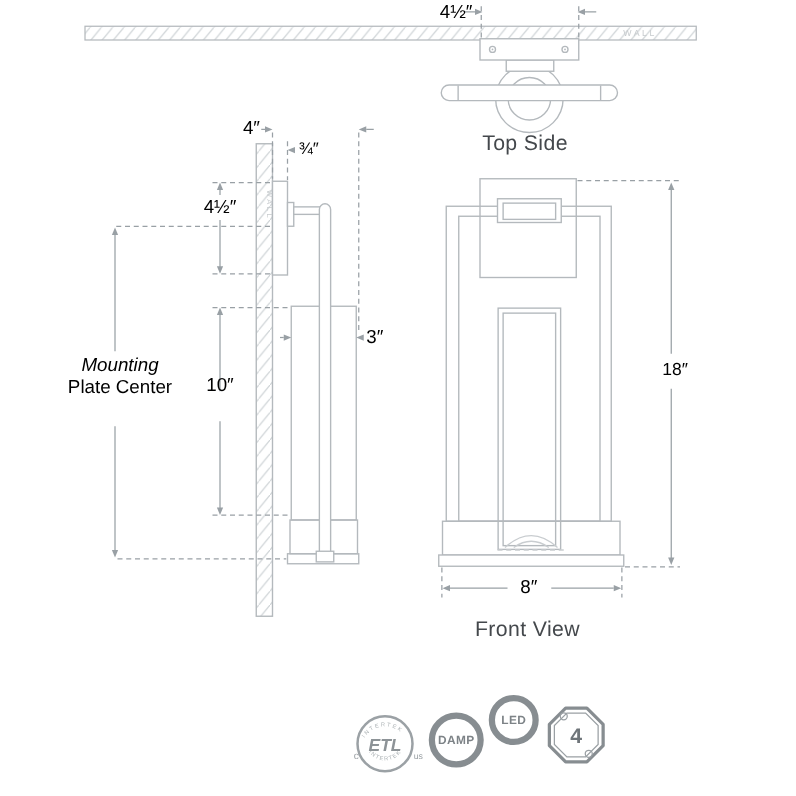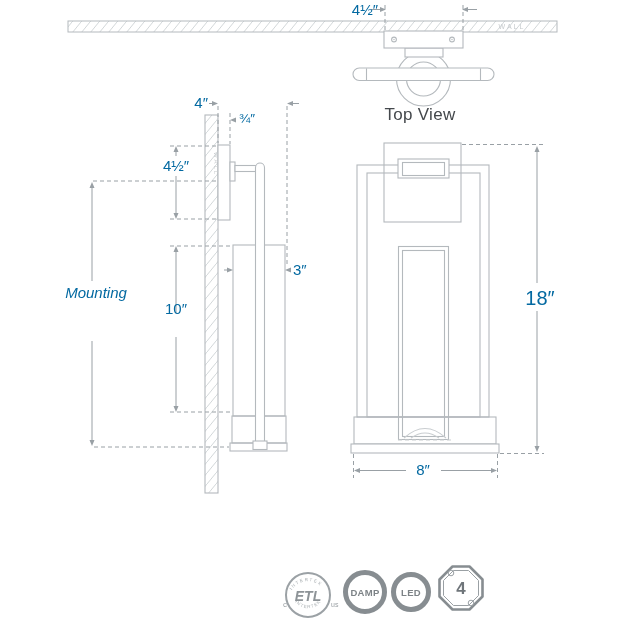--- a/index.html
+++ b/index.html
@@ -1,19 +1,19 @@
 <!DOCTYPE html>
 <html><head>
 <meta charset="utf-8">
 <style>
   html,body{margin:0;padding:0;background:#fff;}
   #canvas{position:relative;width:637px;height:637px;background:#ffffff;overflow:hidden;
           font-family:"Liberation Sans","DejaVu Sans",sans-serif;}
   #drawing{position:absolute;left:0;top:0;}
-  .txt{position:absolute;color:#0369a1;font-size:15px;white-space:nowrap;}
+  .txt{position:absolute;color:#000000;font-size:15px;white-space:nowrap;}
   .txt.center{text-align:center;}
   .txt.right{text-align:right;}
   .viewlabel{font-size:17px;color:#44484c;letter-spacing:.3px;}
   .small{font-size:13.5px;}
   .badge-circle{position:absolute;box-sizing:border-box;border:5px solid #878d91;border-radius:50%;
                 display:flex;align-items:center;justify-content:center;
                 color:#7d8387;font-weight:bold;letter-spacing:.3px;}
 </style>
 </head>
 <body>
@@ -176,32 +176,34 @@
     <g>
       <path d="M452.5,566.5 H469.5 L482.5,579.5 V596.5 L469.5,609.5 H452.5 L439.5,596.5 V579.5 Z" fill="none" stroke="#878d91" stroke-width="2.6" stroke-linejoin="round"></path>
       <path d="M453.5,570.5 H468.5 L478.5,580.5 V595.5 L468.5,605.5 H453.5 L443.5,595.5 V580.5 Z" fill="none" stroke="#9aa0a4" stroke-width="1"></path>
       <circle cx="451" cy="573" r="2.8" fill="none" stroke="#9aa0a4" stroke-width="1"></circle>
       <circle cx="471" cy="603" r="2.8" fill="none" stroke="#9aa0a4" stroke-width="1"></circle>
       <text x="461" y="594" text-anchor="middle" font-size="17" font-weight="bold" fill="#6f757a">4</text>
     </g>
   </svg>
 
   <div class="txt right" style="left:336px;top:1px;width:42px;">4½″</div>
-  <div class="txt viewlabel center" style="left:370px;top:105px;width:100px;">Top View</div>
+  <div class="txt viewlabel center" style="left:370px;top:105px;width:100px;">Top Side</div>
 
   <div class="txt right" style="left:178px;top:94px;width:30px;">4″</div>
   <div class="txt small" style="left:239px;top:111px;">¾″</div>
   <div class="txt center" style="left:158px;top:157px;width:36px;">4½″</div>
   <div class="txt center" style="left:41px;top:284px;width:110px;font-style:italic;">Mounting</div>
+  <div class="txt center" style="left:41px;top:301px;width:110px;">Plate Center</div>
   <div class="txt center" style="left:158px;top:300px;width:36px;">10″</div>
   <div class="txt" style="left:293px;top:261px;">3″</div>
 
-  <div class="txt center" style="left:522px;top:287px;width:36px;font-size:20px;">18″</div>
+  <div class="txt center" style="left:522px;top:287px;width:36px;font-size:14px;">18″</div>
   <div class="txt center" style="left:405px;top:461px;width:36px;">8″</div>
+  <div class="txt viewlabel center" style="left:372px;top:494px;width:100px;">Front View</div>
 
   <div class="badge-circle" style="left:343px;top:570px;width:44px;height:44px;font-size:9.5px;text-align:right;">
     <span>DAMP</span>
   </div>
-  <div class="badge-circle" style="left:391px;top:572px;width:40px;height:40px;font-size:9.5px;">
+  <div class="badge-circle" style="left:391px;top:556px;width:40px;height:40px;font-size:9.5px;">
     <span>LED</span>
   </div>
 
 </div>
 
 </body></html>

